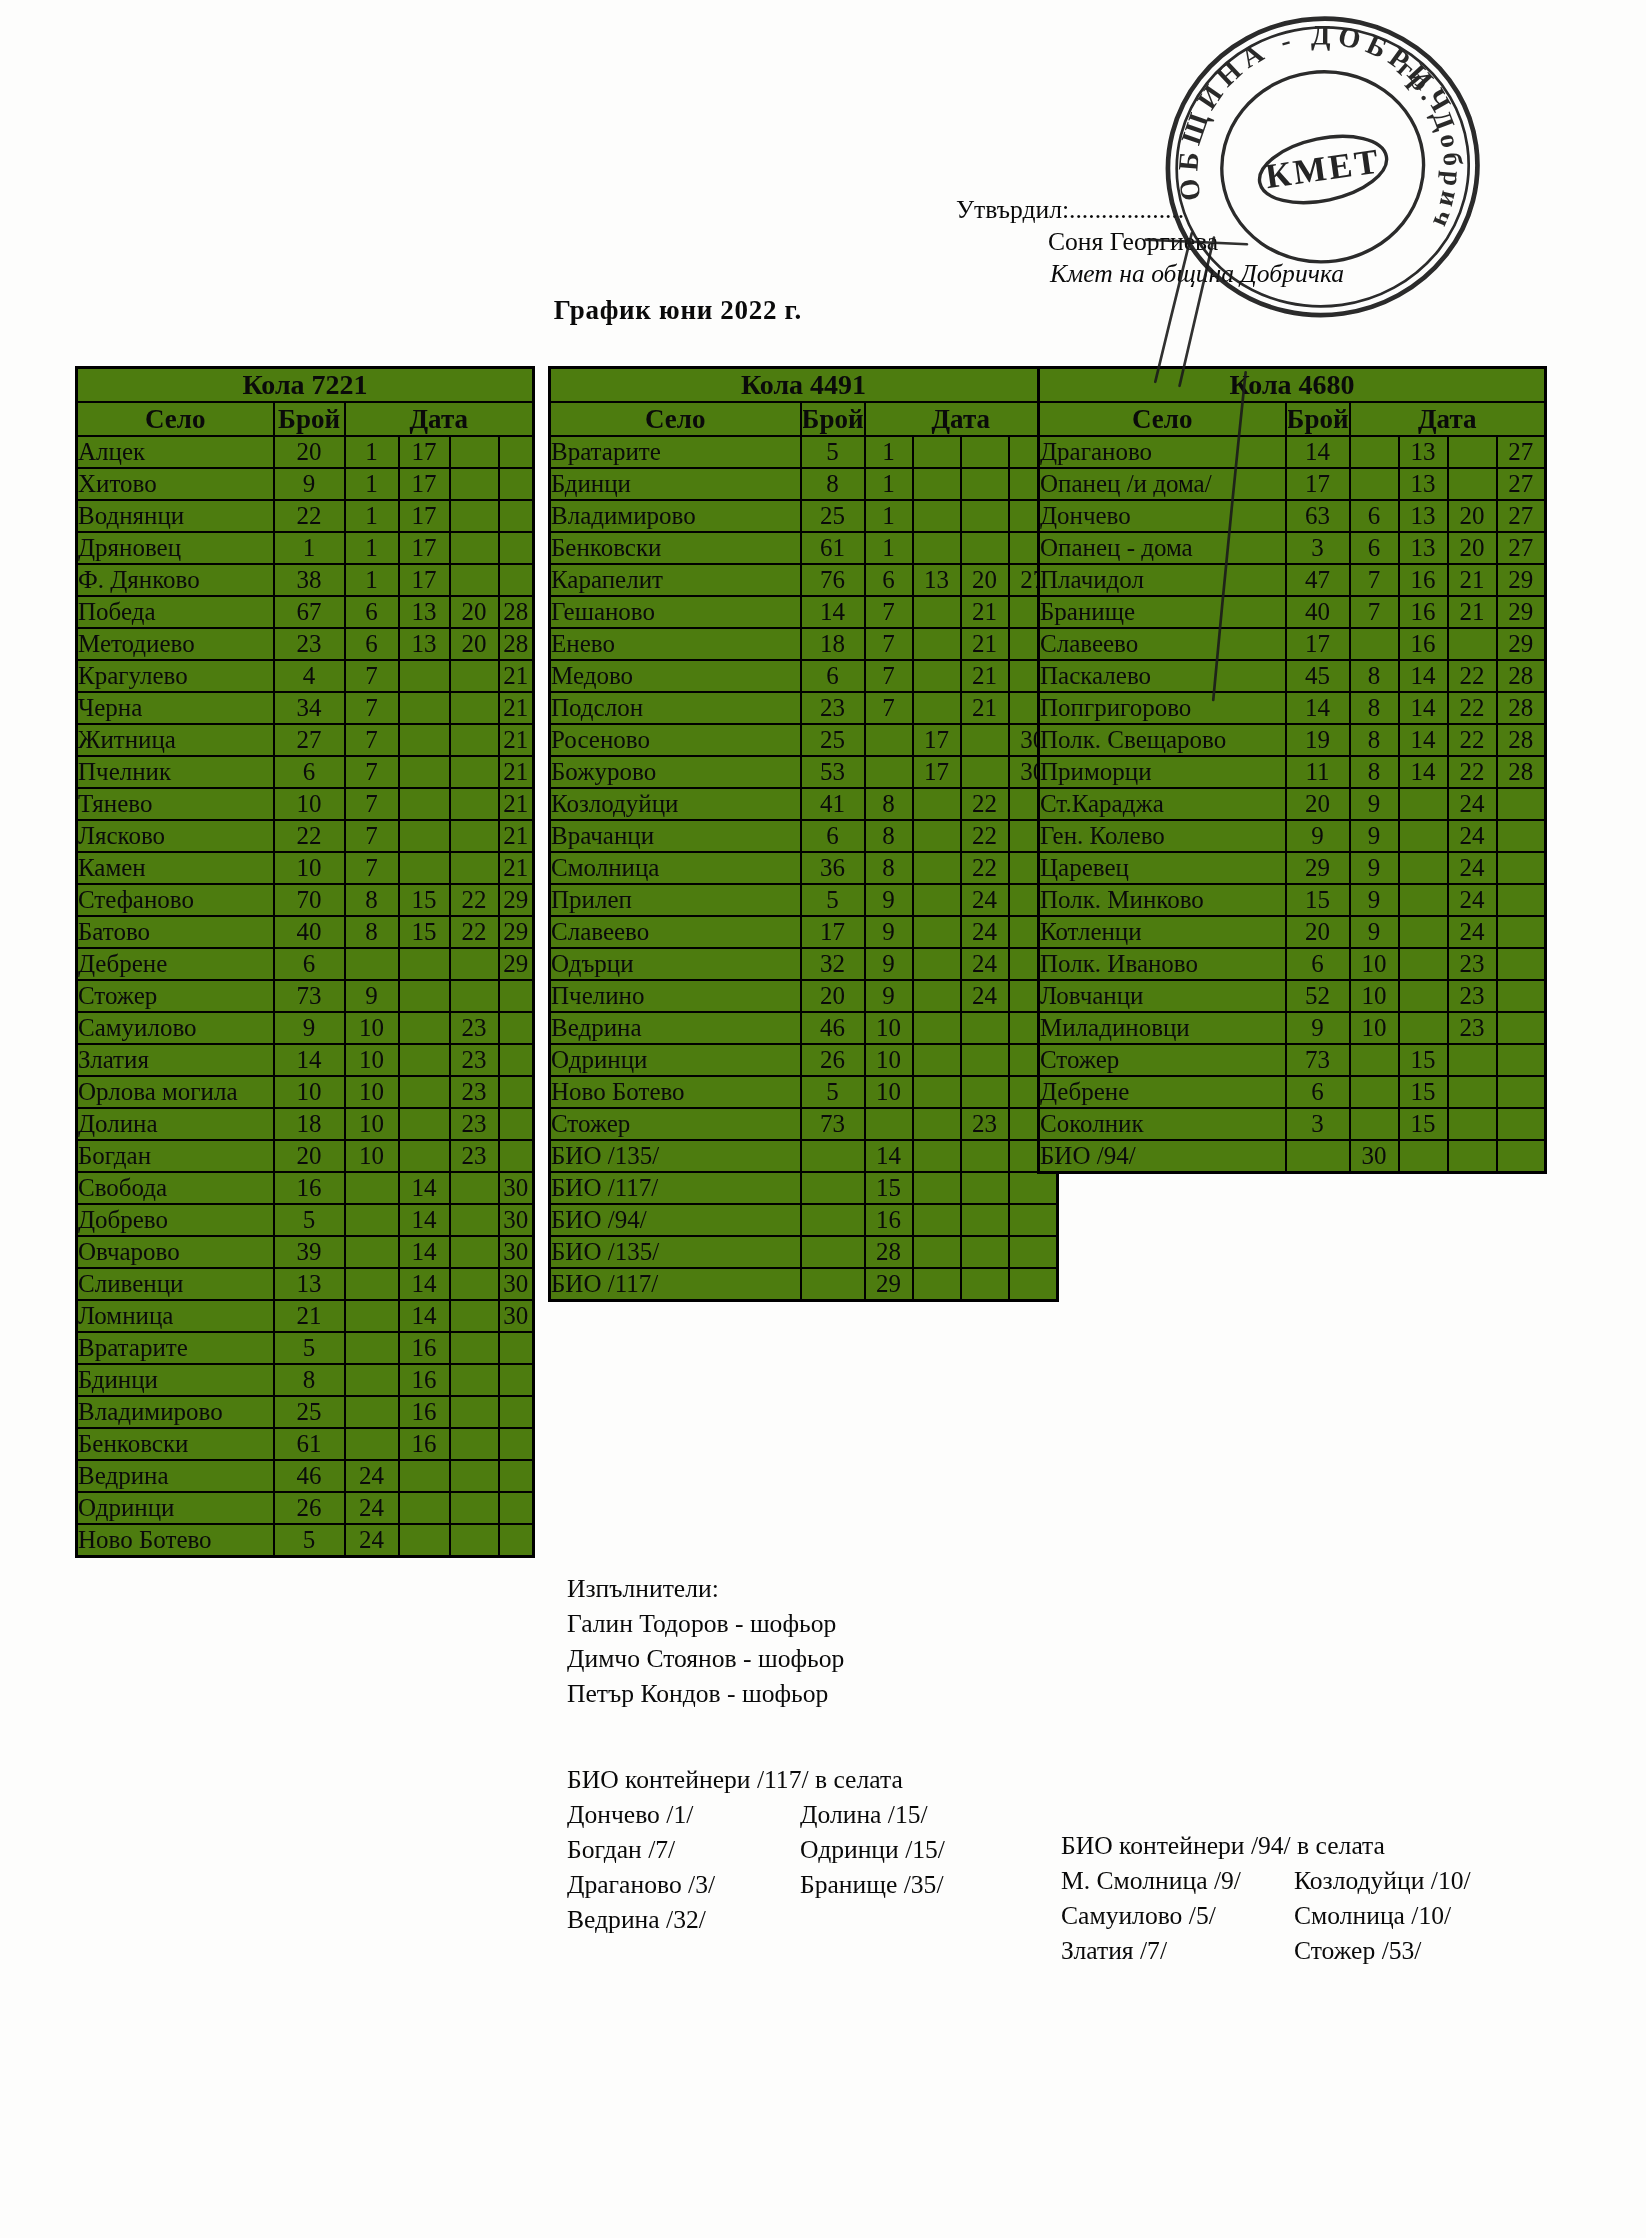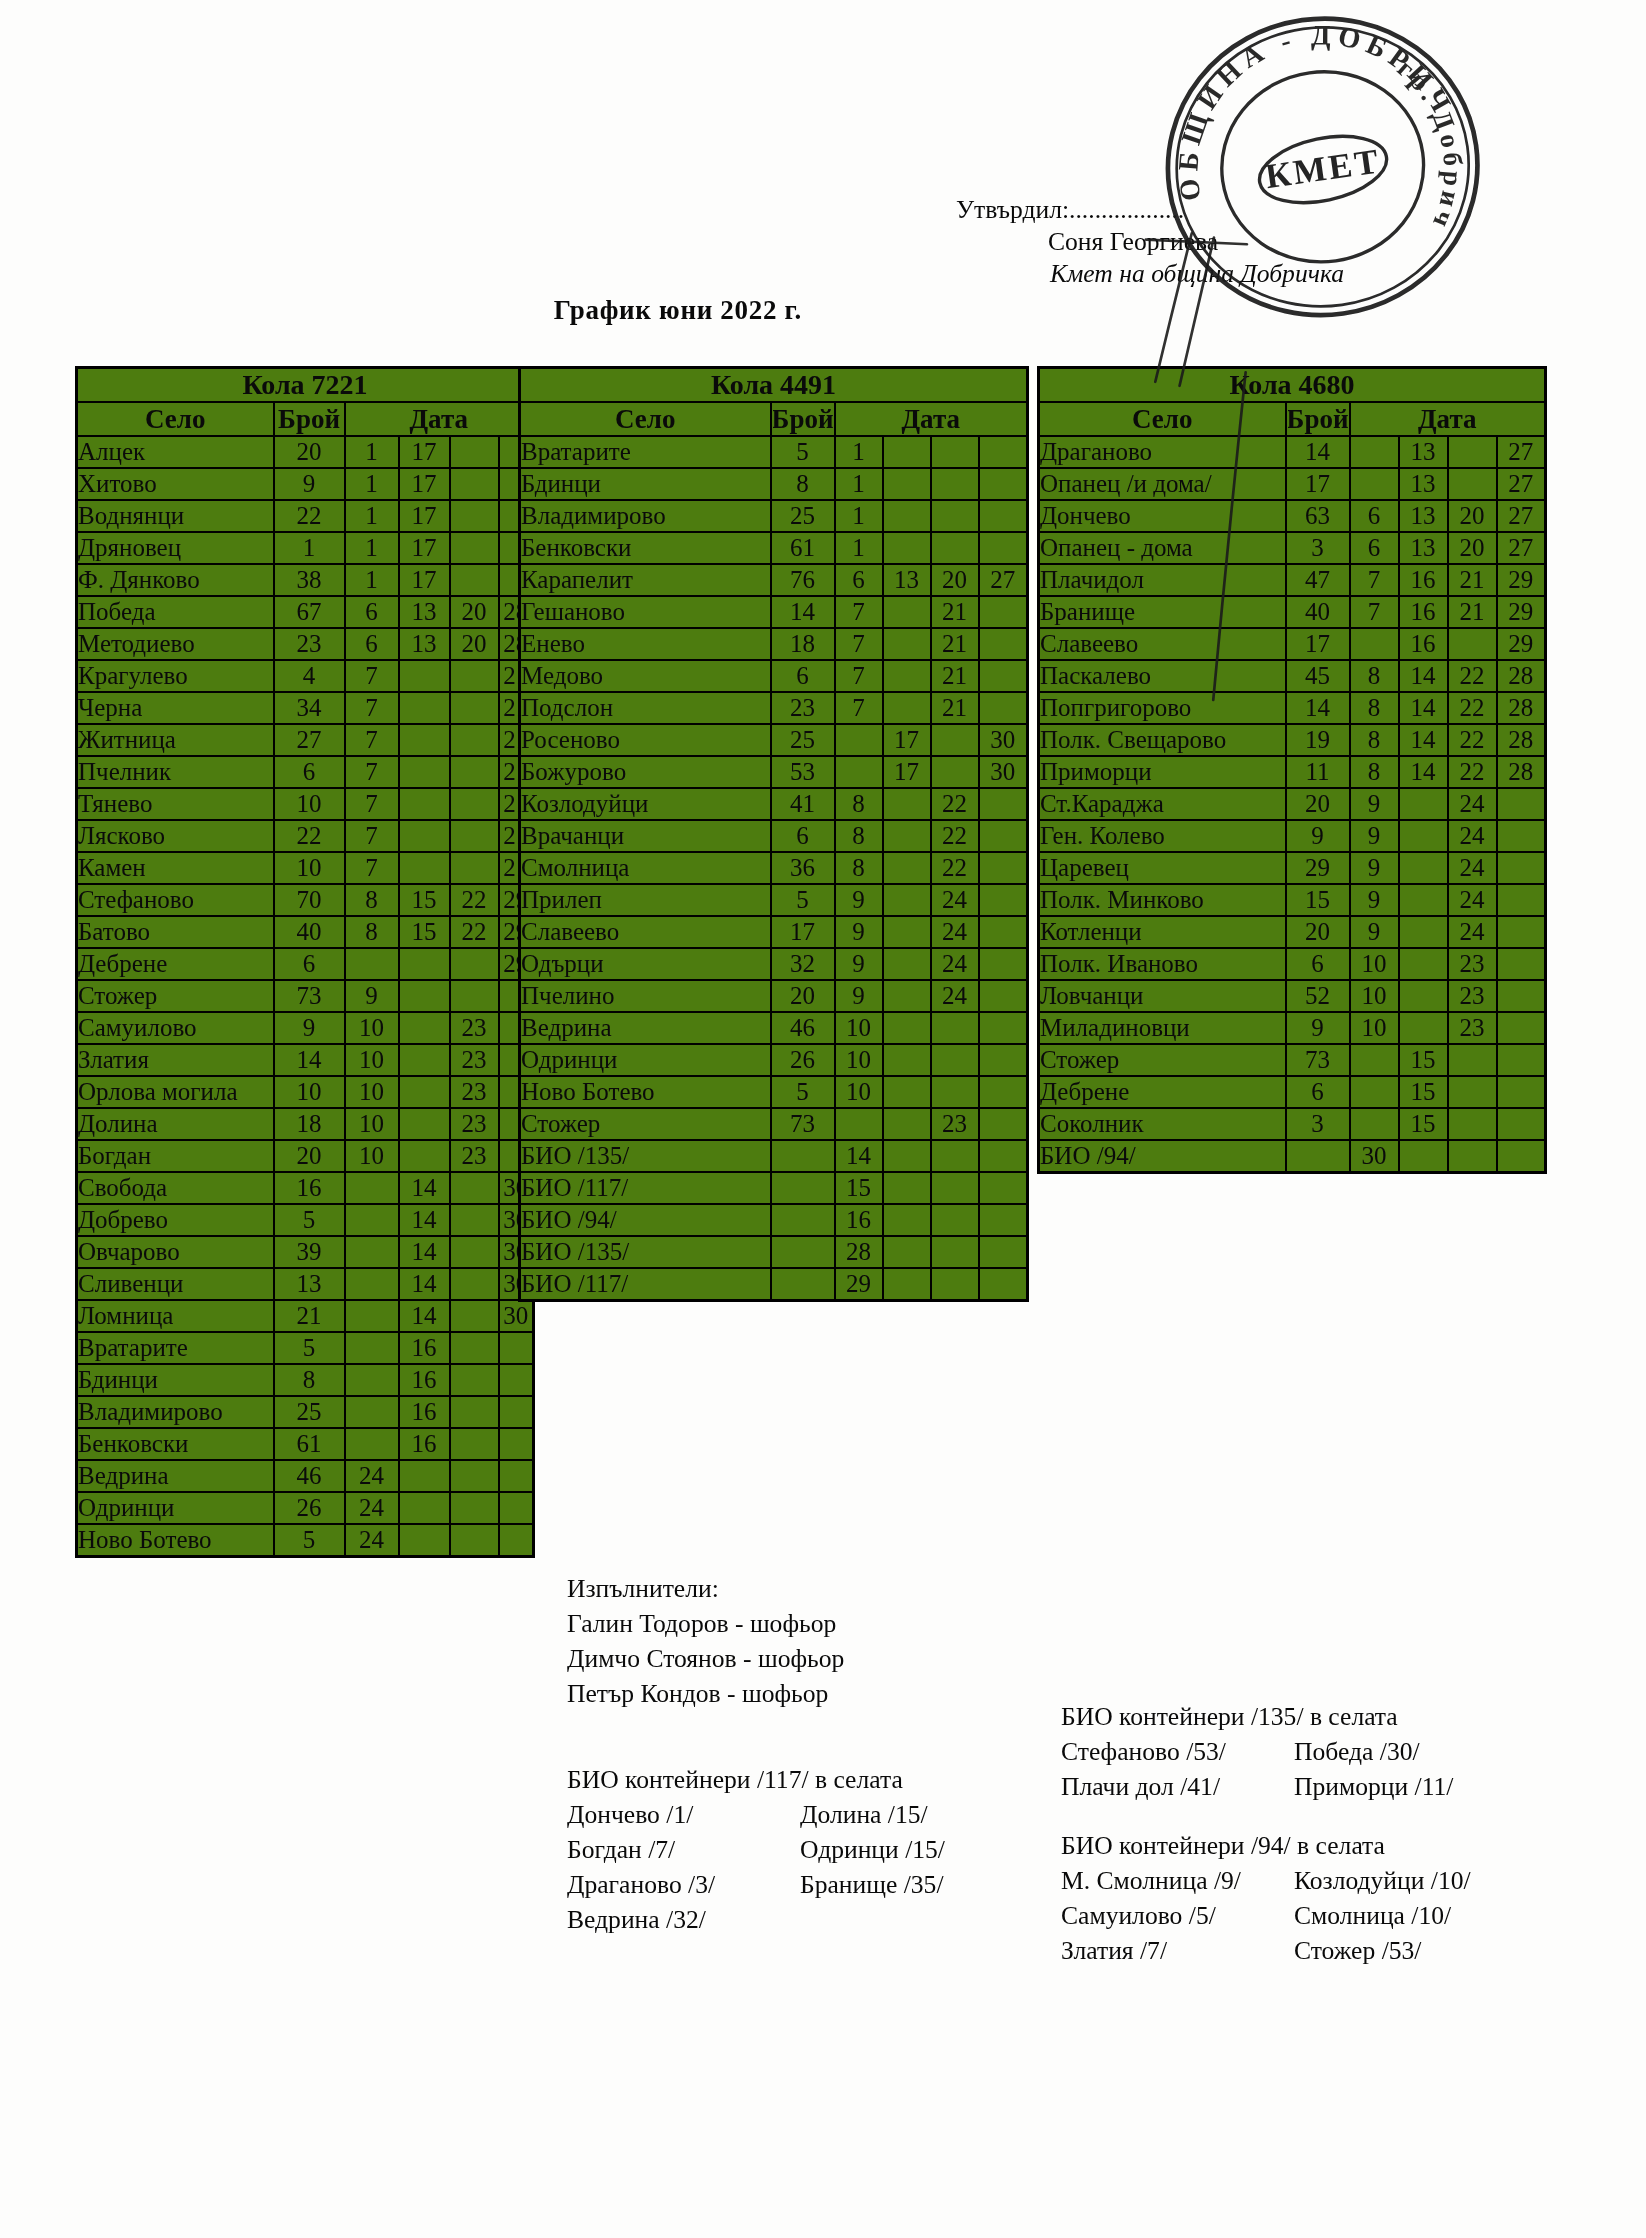--- a/index.html
+++ b/index.html
@@ -368,21 +368,21 @@
           <td class="village">Ново Ботево</td>
           <td class="num">5</td>
           <td class="num">24</td>
           <td class="num"></td>
           <td class="num"></td>
           <td class="num"></td>
         </tr>
       </tbody>
   </table>
 
-  <table class="sched t1" style="left:518px;top:366px;width:507px;">
+  <table class="sched t1" style="left:548px;top:366px;width:507px;">
     <colgroup>
       <col style="width:251px">
         <col style="width:64px">
         <col style="width:48px">
       <col style="width:48px">
         <col style="width:48px">
         <col style="width:49px">
     </colgroup>
     <thead>
       <tr>
@@ -823,33 +823,20 @@
 
   <div class="txtblock" style="left:555px;top:1571px;">
     <div class="blk-title">Изпълнители:</div>
     <div>
         <div class="list-line">Галин Тодоров - шофьор</div>
         <div class="list-line">Димчо Стоянов - шофьор</div>
         <div class="list-line">Петър Кондов - шофьор</div>
       </div>
   </div>
 
-  <div class="txtblock" style="left:1049px;top:1699px;">
-    <div class="blk-title">БИО контейнери /135/ в селата</div>
-    <div class="bio-cols">
-      <div class="bio-col">
-          <div class="list-line">Стефаново /53/</div>
-          <div class="list-line">Плачи дол /41/</div>
-        </div>
-      <div class="bio-col second">
-          <div class="list-line">Победа /30/</div>
-          <div class="list-line">Приморци /11/</div>
-        </div>
-    </div>
-  </div>
 
   <div class="txtblock" style="left:555px;top:1762px;">
     <div class="blk-title">БИО контейнери /117/ в селата</div>
     <div class="bio-cols">
       <div class="bio-col">
           <div class="list-line">Дончево /1/</div>
           <div class="list-line">Богдан /7/</div>
           <div class="list-line">Драганово /3/</div>
           <div class="list-line">Ведрина /32/</div>
         </div>

